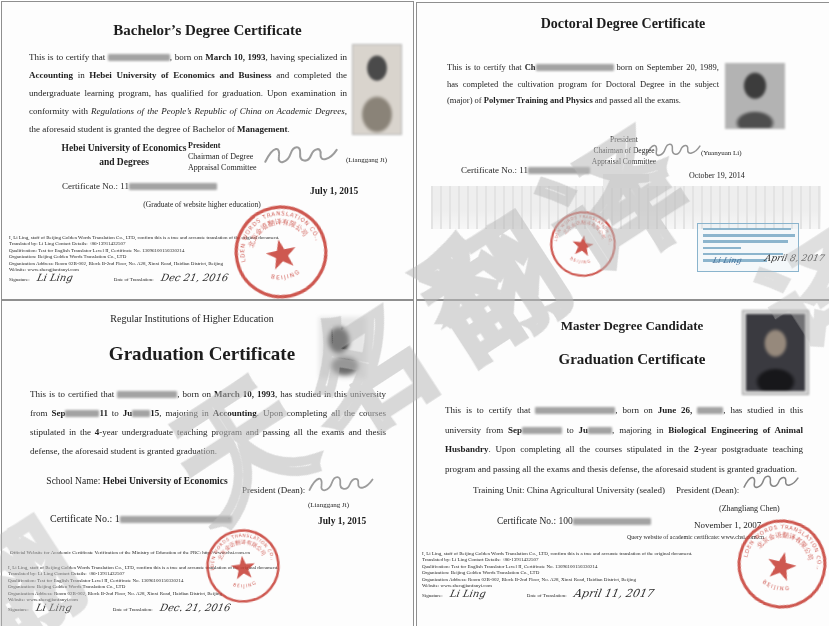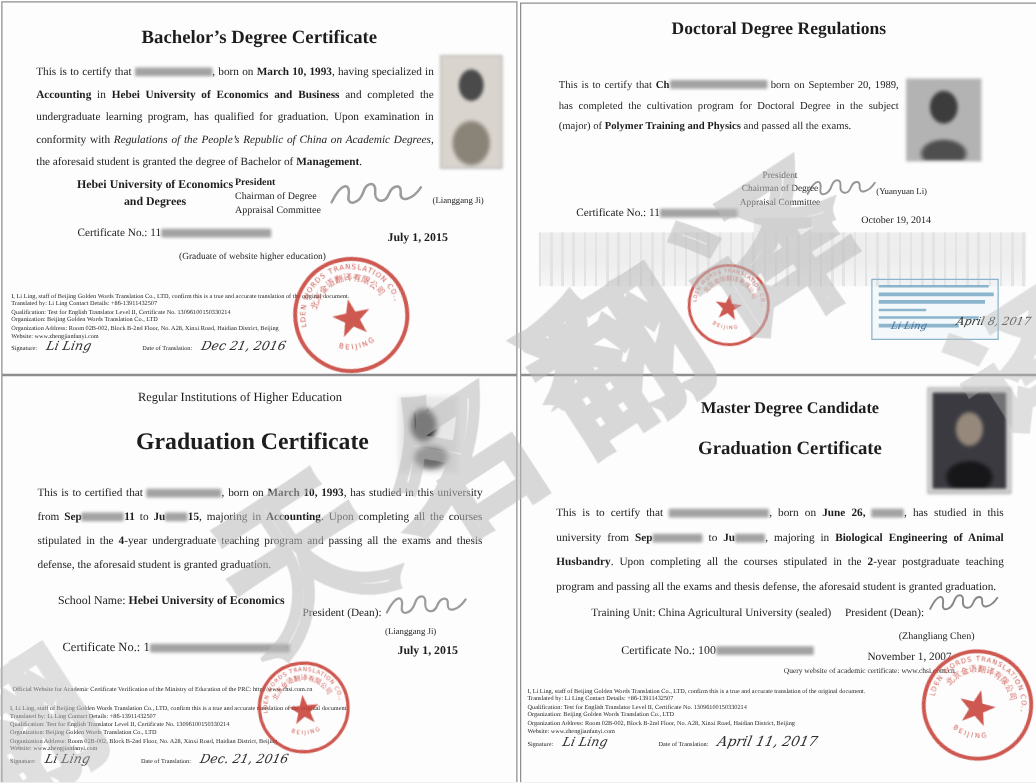--- a/index.html
+++ b/index.html
@@ -101,21 +101,21 @@
       <div class="sigrow">
         <span>Signature:</span>
         <span class="hand" style="font-size:10px;margin:0 40px 0 6px">Li Ling</span>
         <span>Date of Translation:</span>
         <span class="hand" style="font-size:10px;margin-left:6px">Dec 21, 2016</span>
       </div>
     </div>
   </section>
 
   <section class="cert" style="left:416px;top:2px;width:412px;height:296px">
-    <div class="abs ctr b" style="left:0;top:13px;width:100%;font-size:14px">Doctoral Degree Regulations</div>
+    <div class="abs ctr b" style="left:0;top:13px;width:100%;font-size:14px">Doctoral Degree Certificate</div>
     <div class="abs jus" style="left:30px;top:56px;width:272px;font-size:8.5px;line-height:16.5px">This is to certify that <b>Ch</b><span class="redact" style="width: 78px;"></span> born on September 20, 1989, has completed the cultivation program for Doctoral Degree in the subject (major) of <b>Polymer Training and Physics</b> and passed all the exams.</div>
     <div class="photo" style="left:308px;top:60px;width:58px;height:64px;
          background:radial-gradient(ellipse 17px 20px at 50% 34%,#3c3c3c 0 58%,rgba(0,0,0,0) 72%),
                     radial-gradient(ellipse 26px 16px at 50% 92%,#4e4e4e 0 60%,rgba(0,0,0,0) 78%),#b3b3b3"></div>
     <div class="abs ctr presLines" style="left:152px;top:131px;width:110px;font-size:7.5px">
       <div>President</div>
       <div>Chairman of Degree</div>
       <div>Appraisal Committee</div>
     </div>
     <svg class="abs" style="left:224px;top:133px;width:64px;height:28px;opacity:.7">

